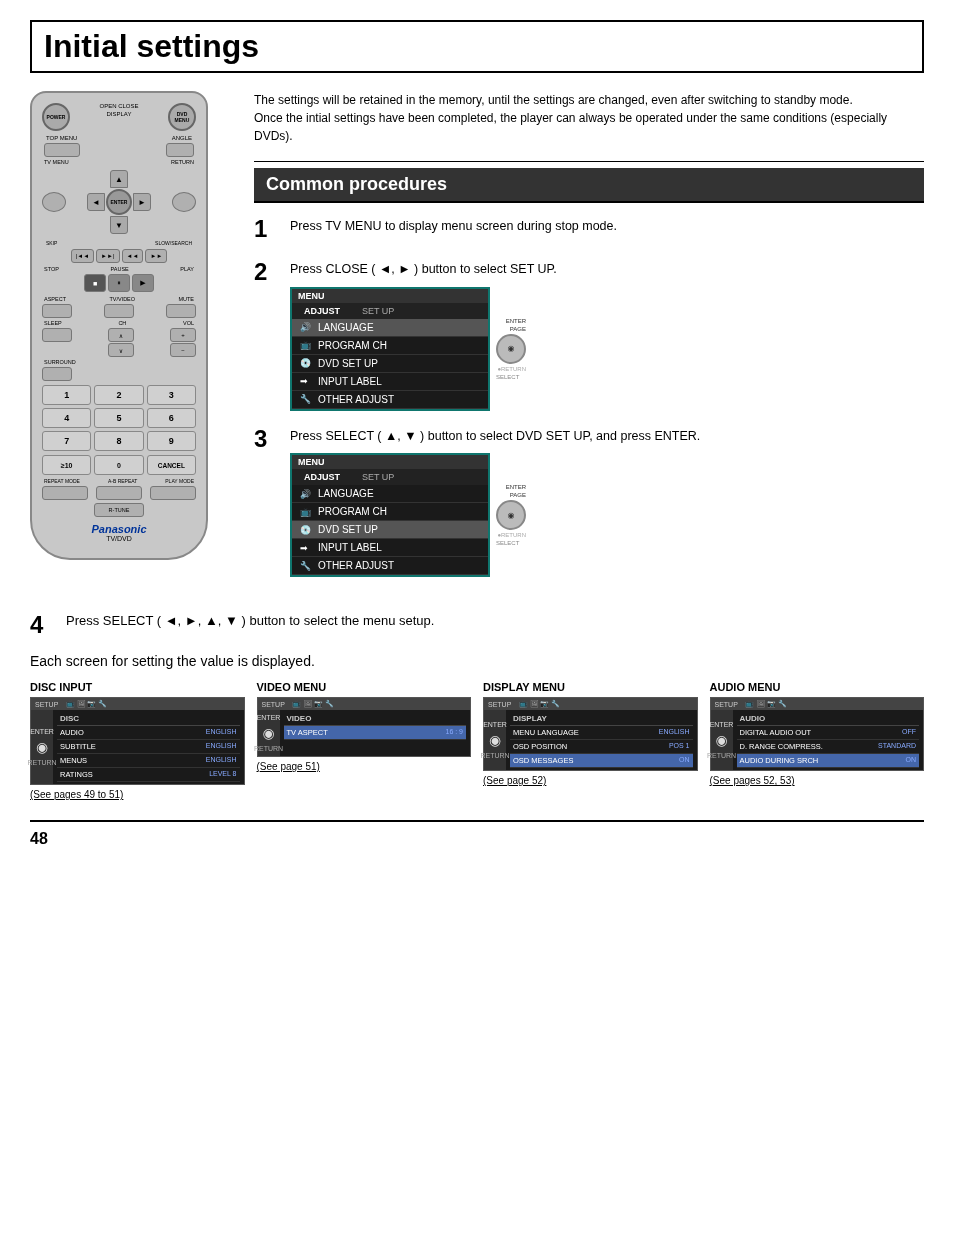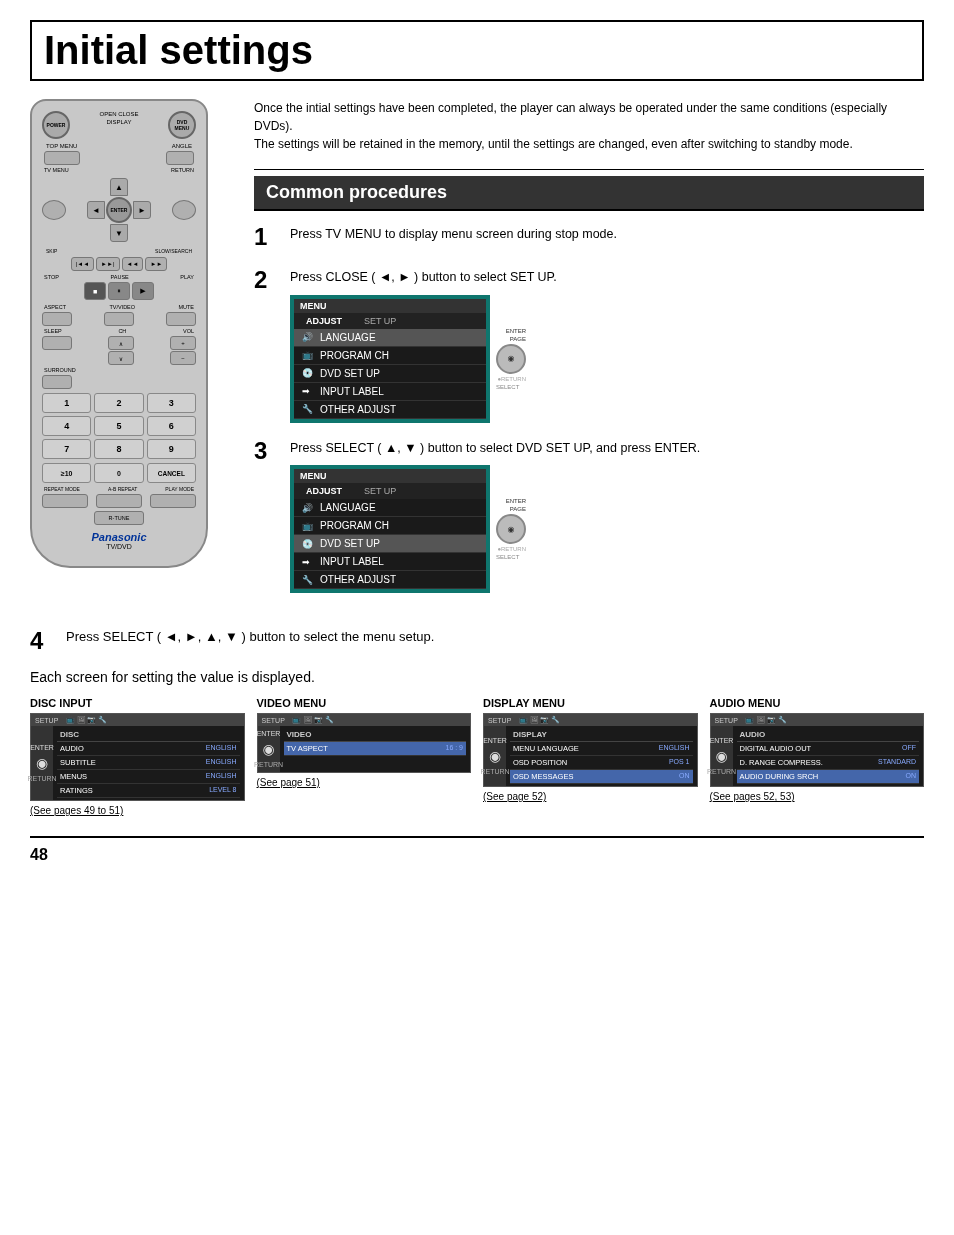--- a/index.html
+++ b/index.html
@@ -7,21 +7,21 @@
       font-family: Arial, sans-serif;
       background: #fff;
       color: #000;
       width: 954px;
       min-height: 1235px;
       padding: 20px 30px 20px 30px;
     }
 
     
     .page-title {
-      font-size: 40px;
+      font-size: 32px;
       font-weight: bold;
       border: 2px solid #000;
       padding: 6px 12px;
       margin-bottom: 18px;
       display: inline-block;
       width: 100%;
     }
 
     
     .top-section {
@@ -330,21 +330,21 @@
       gap: 6px;
       align-items: center;
       margin-top: 6px;
     }
 
     .menu-box {
       background: #1a1a1a;
       color: #fff;
       width: 200px;
       font-size: 10px;
-      border: 4px solid #0f766e;
+      border: 2px solid #0f766e;
     }
 
     .menu-title-bar {
       background: #333;
       padding: 2px 6px;
       font-size: 9px;
       color: #ccc;
       display: flex;
       gap: 10px;
     }
@@ -665,22 +665,22 @@
       <div class="brand-row">
         <div class="brand-name">Panasonic</div>
         <div class="brand-sub">TV/DVD</div>
       </div>
     </div>
   </div>
 
   <div class="content-area">
 
     <div class="intro-text">
+      <div>The settings will be retained in the memory, until the settings are changed, even after switching to standby mode.</div>
       <div>Once the intial settings have been completed, the player can always be operated under the same conditions (especially DVDs).</div>
-      <div>The settings will be retained in the memory, until the settings are changed, even after switching to standby mode.</div>
     </div>
 
     <hr class="separator">
 
     <div class="section-header">Common procedures</div>
 
     <div class="step">
       <div class="step-num">1</div>
       <div class="step-content">
         <div class="step-text">Press TV MENU to display menu screen during stop mode.</div>

